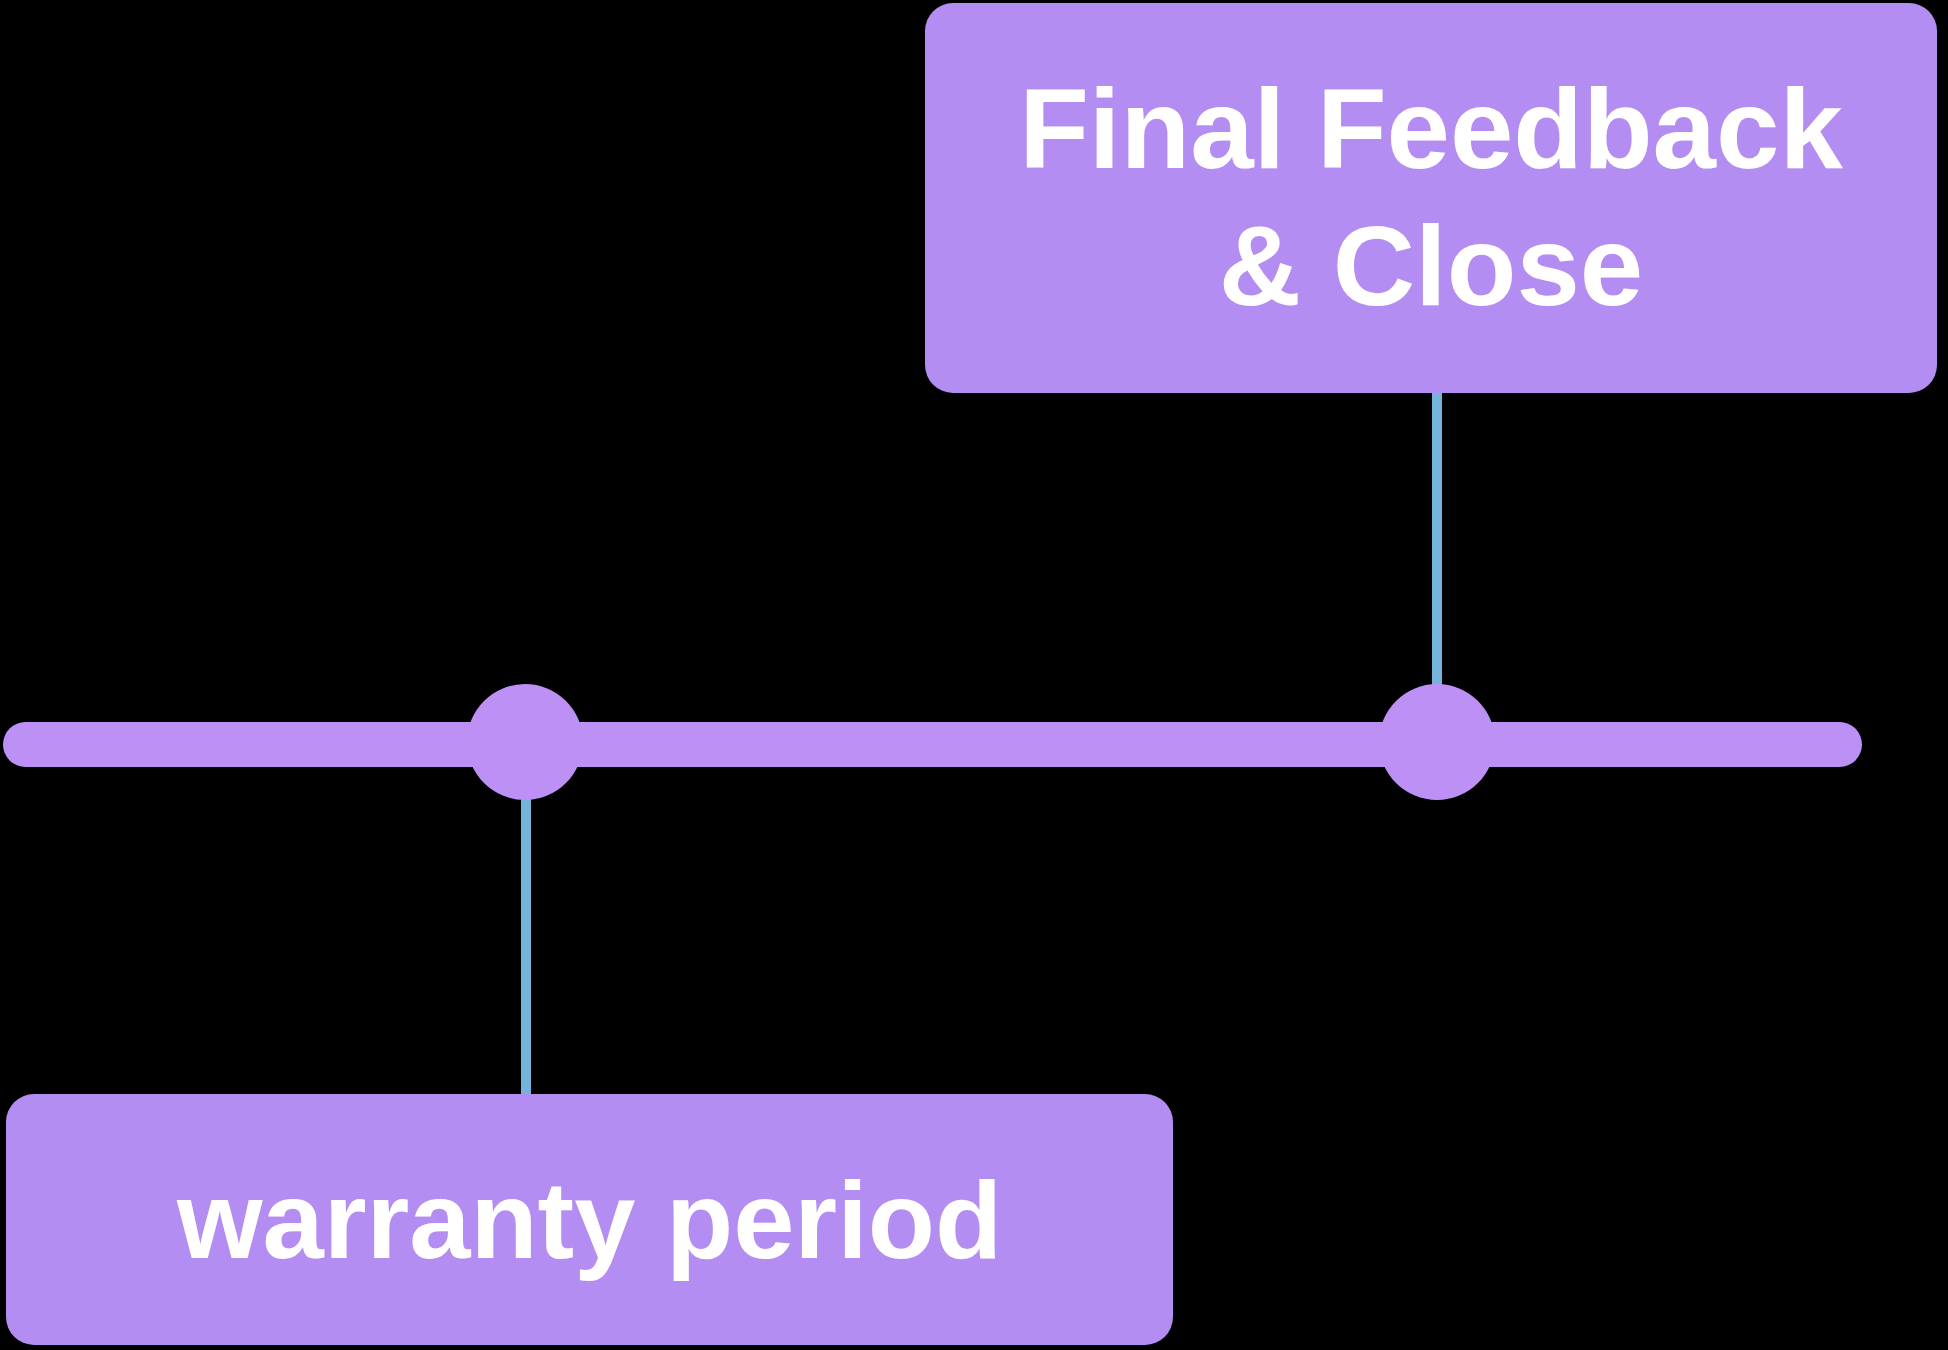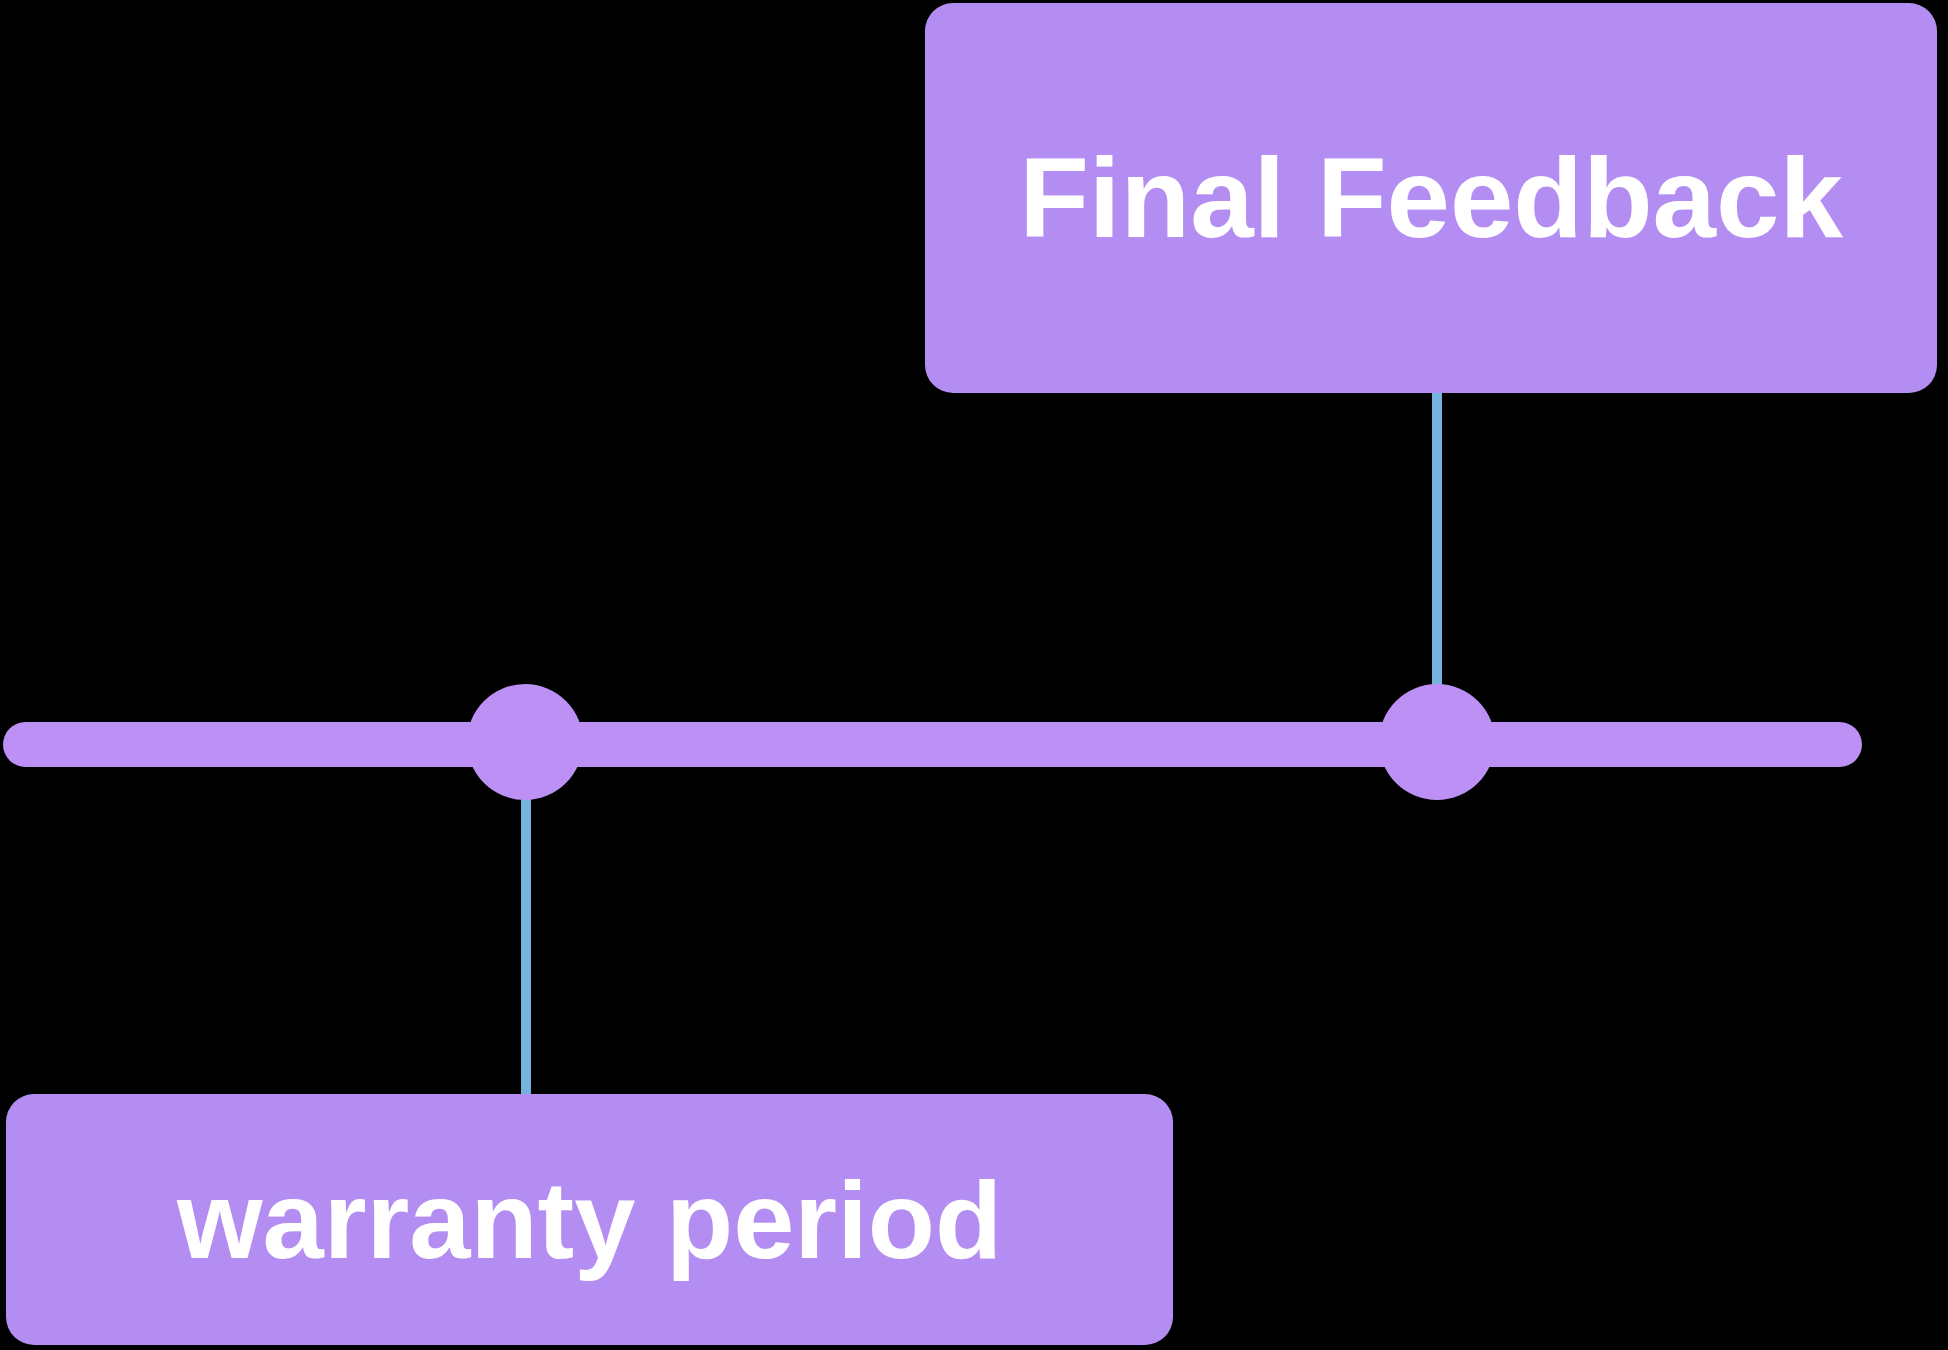--- a/index.html
+++ b/index.html
@@ -97,19 +97,20 @@
   <div class="connector bottom"></div>
 
   <div class="timeline-bar"></div>
 
   <div class="node n1"></div>
 
   <div class="node n2"></div>
 
   <div class="label-box top-box">
     <span class="label-line">Final Feedback</span>
+    <span class="label-line">&amp; Close</span>
   </div>
 
   <div class="label-box bottom-box">
     <span class="label-line">warranty period</span>
   </div>
 
 </div>
 
 </body></html>

